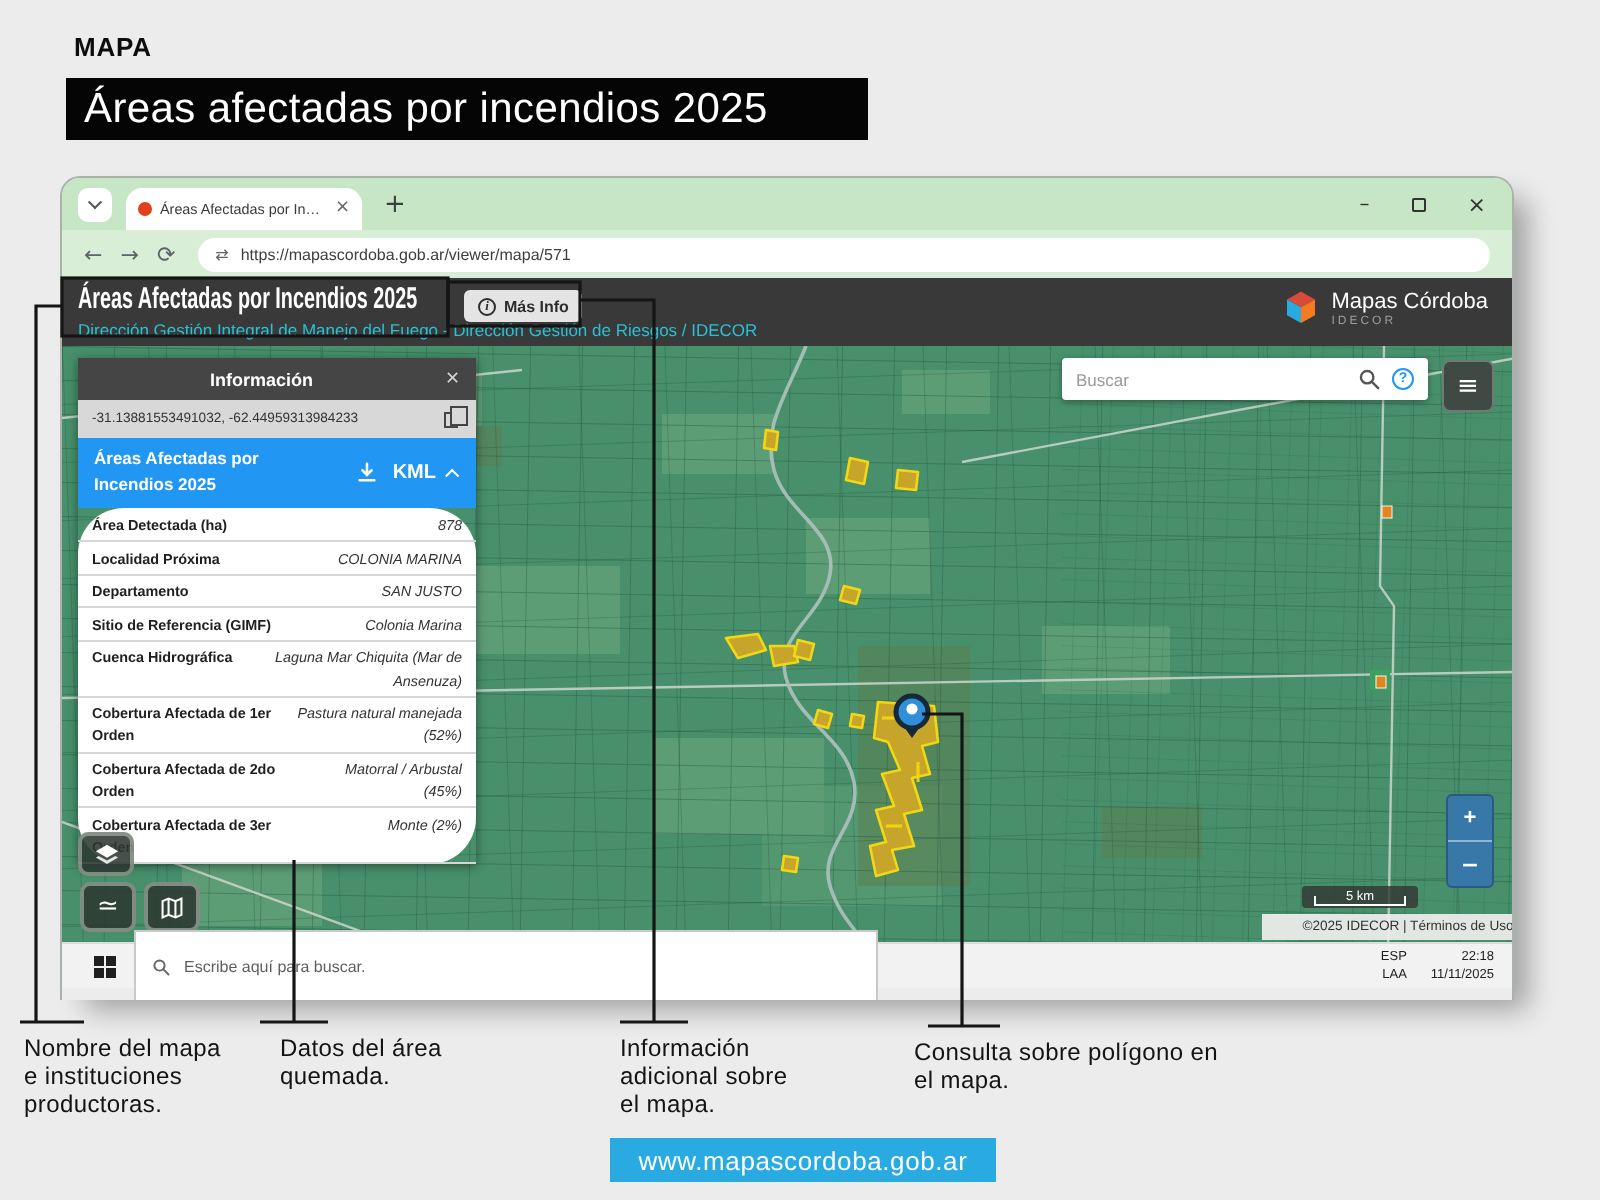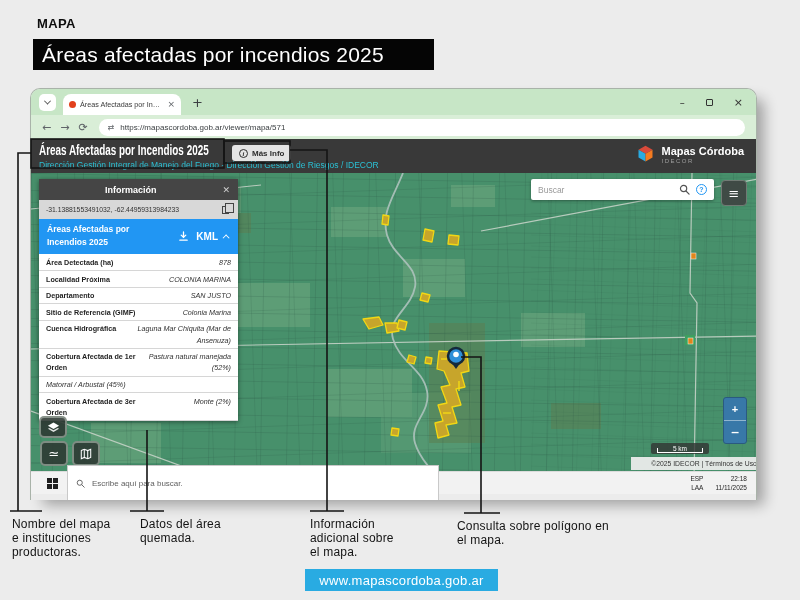--- a/index.html
+++ b/index.html
@@ -47,40 +47,40 @@
   
   .appheader { position:relative; height:34px; background:#393939; }
   .app-title { position:absolute; left:8px; top:2px; color:#fff; font-size:15px; font-weight:bold; white-space:nowrap;
     transform:scaleX(.66); transform-origin:left center; }
   .more-info-btn { position:absolute; left:201px; top:6px; height:16px; background:#e4e4e4; border-radius:3px;
     display:flex; align-items:center; gap:4px; padding:0 7px; font-size:8px; font-weight:bold; color:#2d2d2d; }
   .info-ic { width:9px; height:9px; border:1px solid #2d2d2d; border-radius:50%; font-size:6.5px; line-height:8px;
     text-align:center; font-style:italic; font-family:"Liberation Serif", serif; flex:none; }
   .app-subtitle { position:absolute; left:8px; bottom:3px; font-size:8.5px; color:#2bc0d4; white-space:nowrap; }
   .logo { position:absolute; right:12px; top:5px; display:flex; gap:5px; align-items:center; }
-  .logo-text-main { font-size:11px; font-weight:bold; color:#fff; line-height:1.1; }
+  .logo-text-main { font-size:11px; font-weight:normal; color:#fff; line-height:1.1; }
   .logo-text-sub { font-size:6px; color:#9e9e9e; letter-spacing:1.5px; }
 
   
   .maparea { position:relative; height:298px; background:#47906b; overflow:hidden; }
   .map-art { position:absolute; left:0; top:0; }
 
   .info-panel { position:absolute; left:8px; top:6px; width:199px; box-shadow:0 1px 5px rgba(0,0,0,.45); }
   .ip-head { height:21px; background:#454545; display:flex; align-items:center; }
   .ip-title { flex:1; text-align:center; font-size:9px; font-weight:bold; color:#fff; }
   .ip-close { margin-right:8px; color:#cfcfcf; font-size:9px; }
   .ip-coords { height:19px; background:#d8d8d8; display:flex; align-items:center; padding:0 7px; }
   .coords-text { flex:1; font-size:6.8px; color:#333; white-space:nowrap; }
   .copy-ic { position:relative; width:7px; height:8px; border:1px solid #444; margin-right:2px; }
   .copy-ic::before { content:""; position:absolute; left:1.5px; top:-3.5px; width:7px; height:8px; border:1px solid #444; background:#d8d8d8; }
   .ip-layerhead { background:#2196f3; padding:4px 8px 5px; display:flex; align-items:center; }
   .layer-title { width:112px; font-size:8.5px; font-weight:bold; color:#fff; line-height:1.55; }
   .dl-group { display:flex; align-items:center; gap:7px; margin-left:auto; }
   .kml-label { font-size:10px; font-weight:bold; color:#fff; }
-  .ip-table { background:#fff; }
+  .ip-table { background:#fff;border-radius:23px; }
   .irow { display:flex; justify-content:space-between; gap:6px; padding:2.5px 7px 2px; border-bottom:1px solid #d6d6d6; }
   .ilabel { font-size:7.2px; font-weight:bold; color:#1f1f1f; line-height:1.55; max-width:100px; }
   .ivalue { font-size:7.2px; color:#333; line-height:1.55; text-align:right; max-width:96px;font-style:italic; }
 
   .searchbox { position:absolute; left:500px; top:6px; width:183px; height:21px; background:#fff; border-radius:2px;
     display:flex; align-items:center; padding:0 7px; gap:6px; box-shadow:0 1px 3px rgba(0,0,0,.35); }
   .searchbox input { flex:1; border:none; outline:none; font-size:8.5px; color:#333; background:transparent; font-family:inherit; }
   .searchbox input::placeholder { color:#9a9a9a; }
   .help-ic { width:11px; height:11px; border:1.3px solid #2196f3; border-radius:50%; color:#2196f3; font-size:7px; font-weight:bold;
     display:flex; align-items:center; justify-content:center; flex:none; }
@@ -285,20 +285,21 @@
             </div>
           <div class="irow">
               <span class="ilabel">Cuenca Hidrográfica</span>
               <span class="ivalue">Laguna Mar Chiquita (Mar de Ansenuza)</span>
             </div>
           <div class="irow">
               <span class="ilabel">Cobertura Afectada de 1er Orden</span>
               <span class="ivalue">Pastura natural manejada (52%)</span>
             </div>
           <div class="irow">
+              <span class="ilabel">Cobertura Afectada de 2do Orden</span>
               <span class="ivalue">Matorral / Arbustal (45%)</span>
             </div>
           <div class="irow">
               <span class="ilabel">Cobertura Afectada de 3er Orden</span>
               <span class="ivalue">Monte (2%)</span>
             </div>
         </div>
       </div>
 
       <div class="searchbox">

